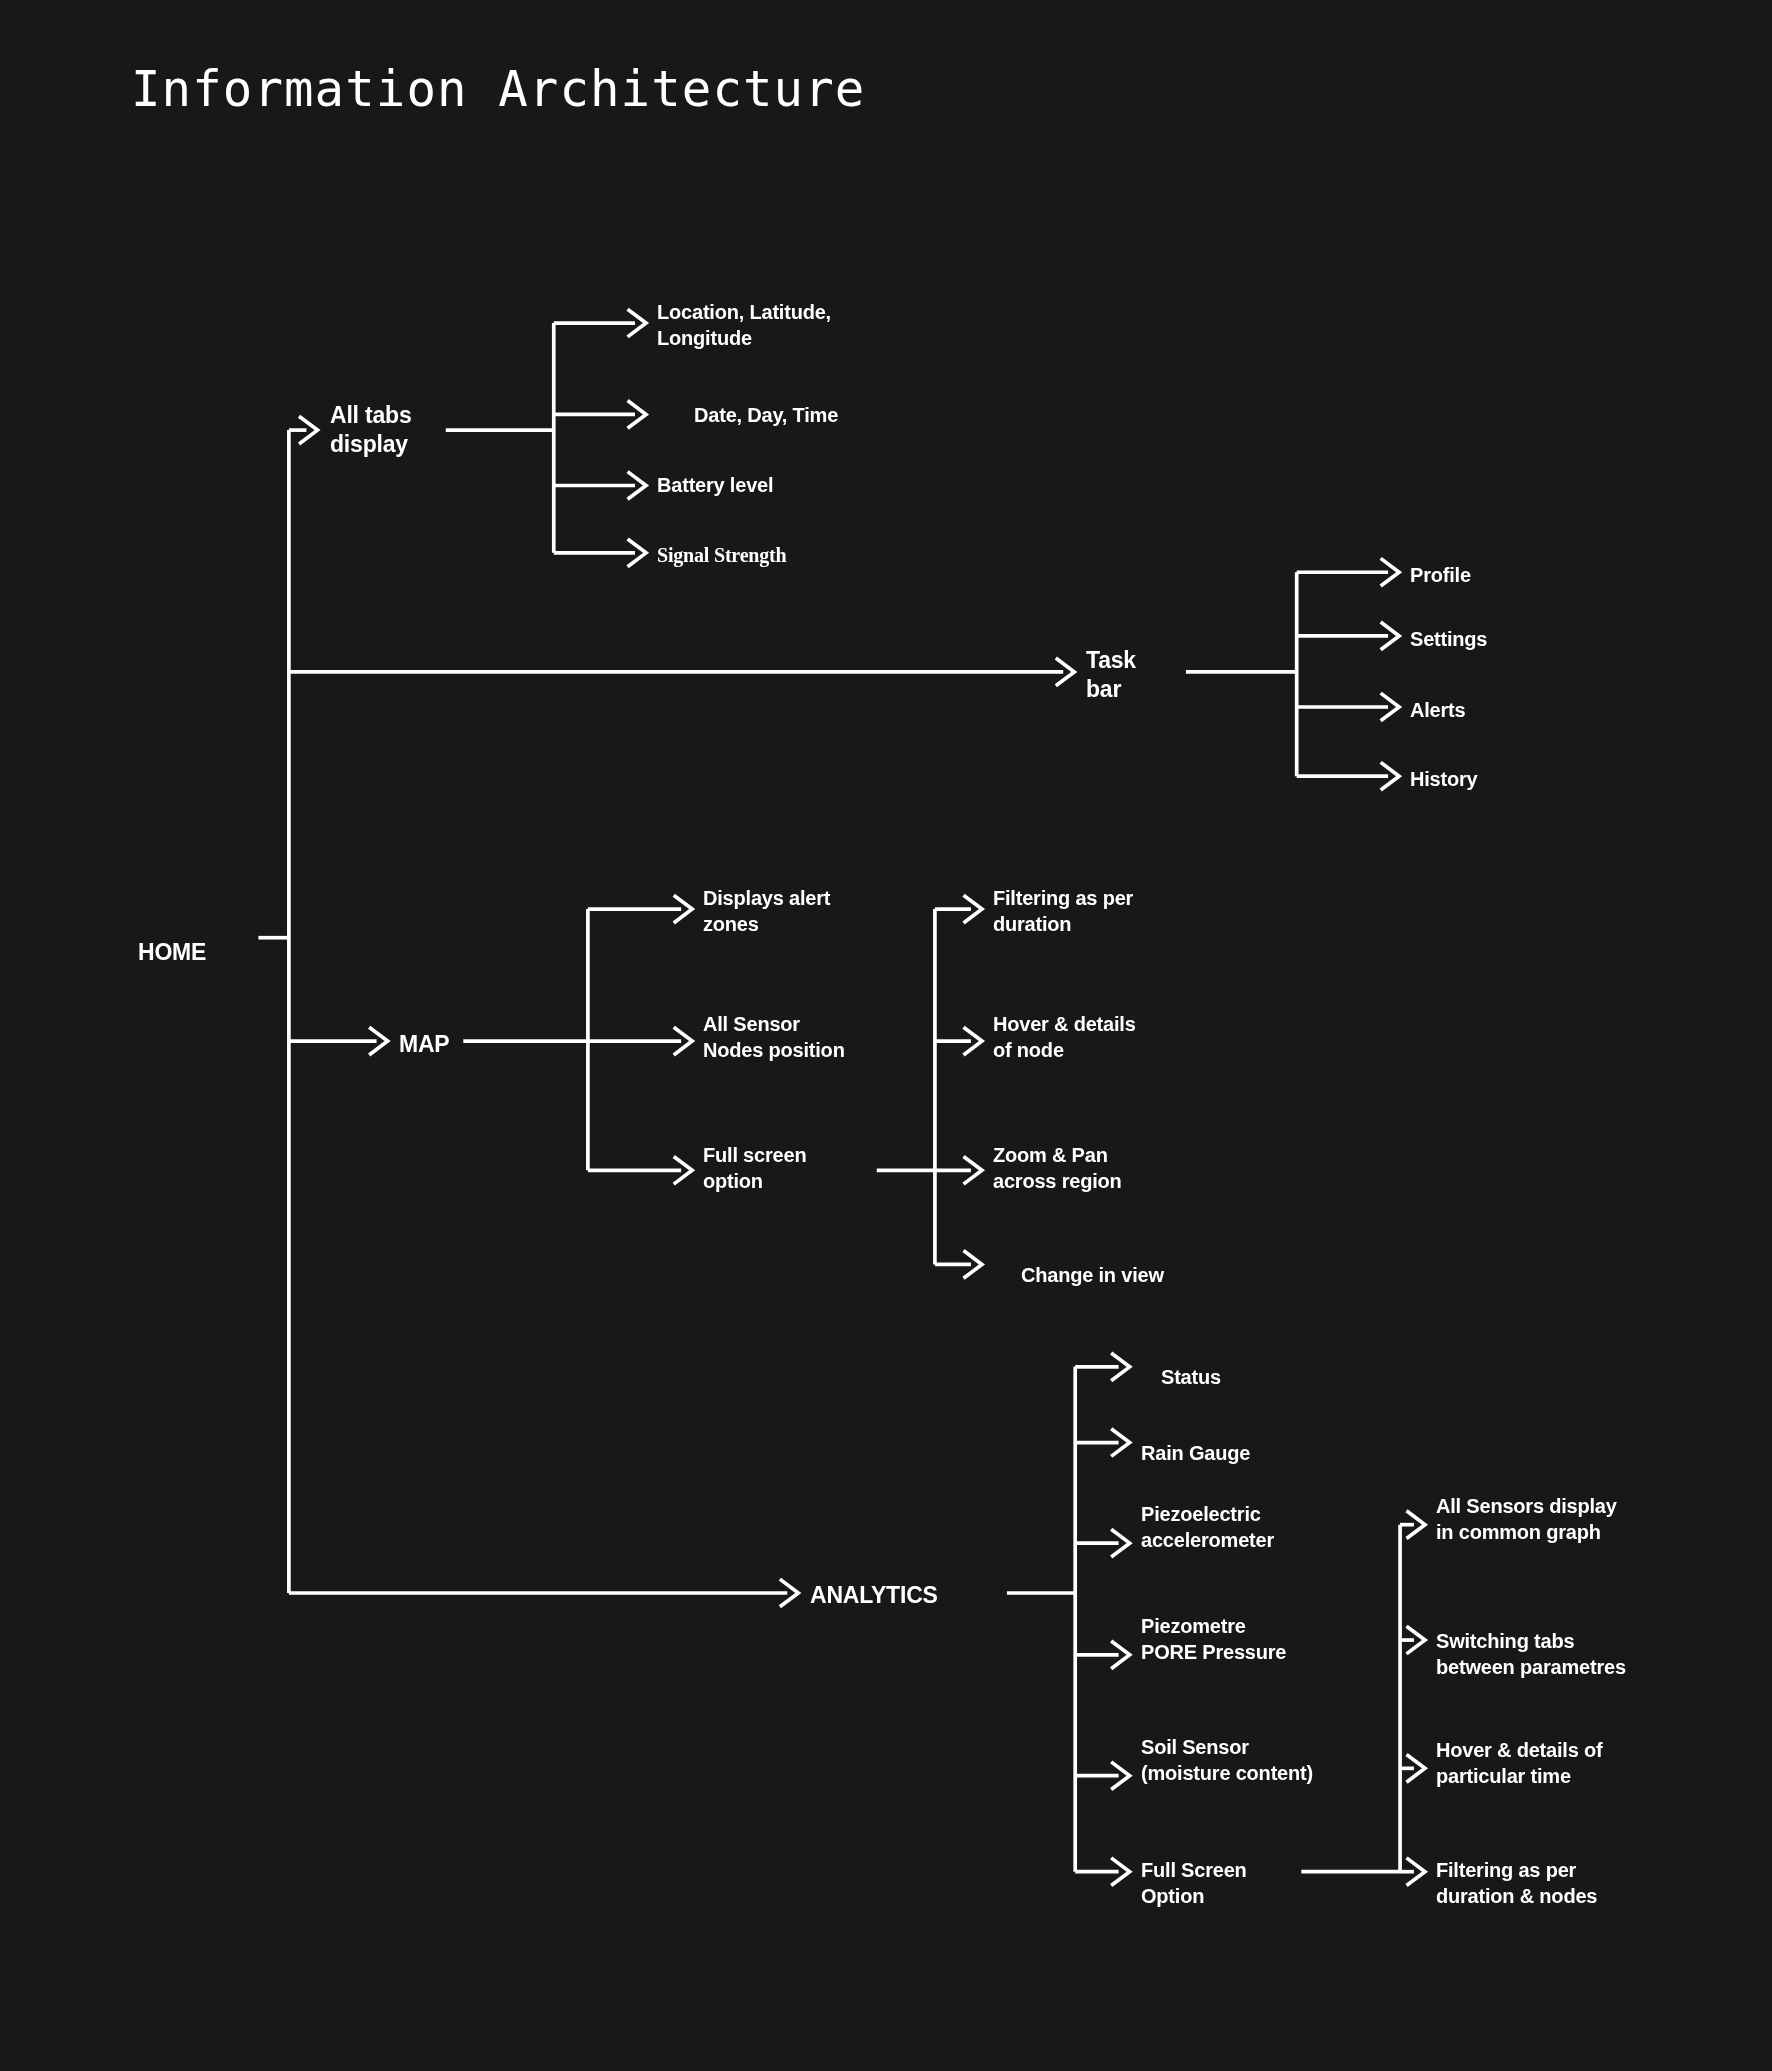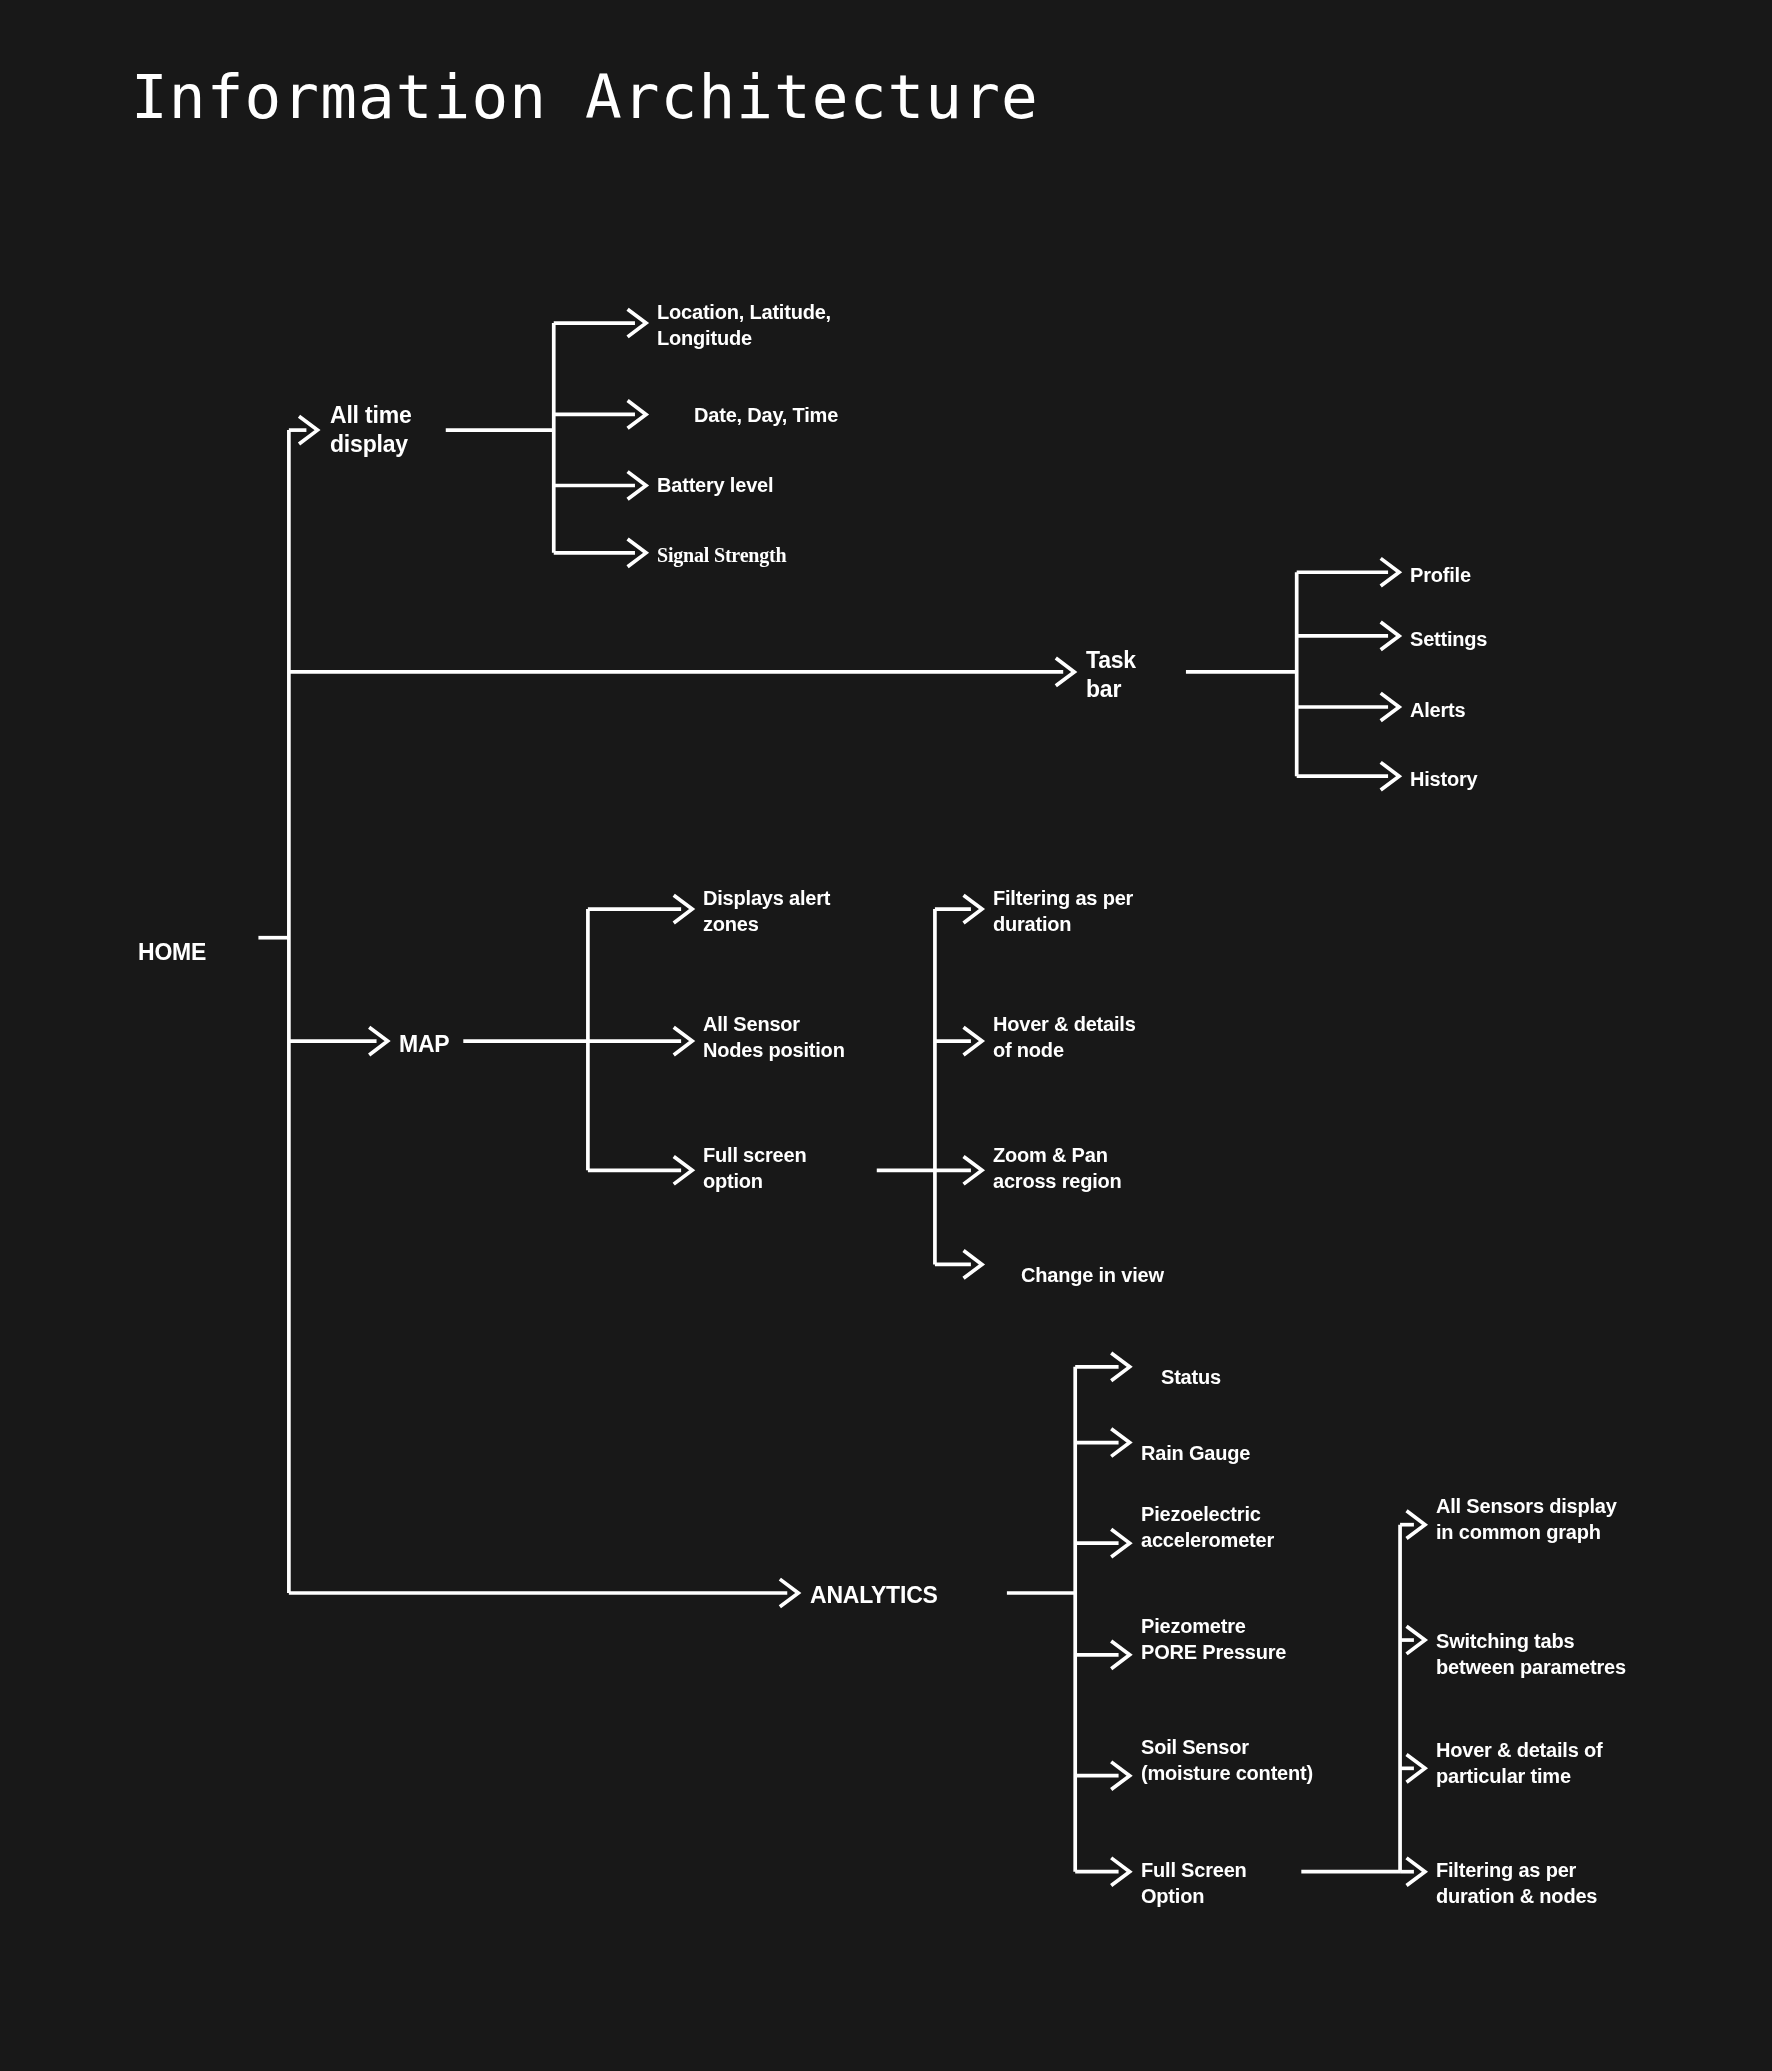--- a/index.html
+++ b/index.html
@@ -22,21 +22,21 @@
     top: 0;
     width: 1772px;
     height: 2072px;
   }
   #page-title {
     position: absolute;
     left: 131px;
     top: 63px;
     font-family: "DejaVu Sans Mono", "Liberation Mono", monospace;
     font-weight: 300;
-    font-size: 61px;
+    font-size: 49px;
     letter-spacing: 1.1px;
     color: #ffffff;
     white-space: nowrap;
     line-height: 1.1;
   }
   .node-label {
     position: absolute;
     color: #ffffff;
     font-family: "Liberation Sans", sans-serif;
     font-weight: bold;
@@ -123,21 +123,21 @@
     <polyline points="1524.0,1667.0 1544.0,1652.0 1524.0,1637.0" fill="none" stroke="#ffffff" stroke-width="4" stroke-linecap="butt" stroke-linejoin="miter"></polyline>
     <polyline points="1517,1777 1532,1777" fill="none" stroke="#ffffff" stroke-width="4" stroke-linecap="butt" stroke-linejoin="miter"></polyline>
     <polyline points="1524.0,1792.0 1544.0,1777.0 1524.0,1762.0" fill="none" stroke="#ffffff" stroke-width="4" stroke-linecap="butt" stroke-linejoin="miter"></polyline>
     <polyline points="1517,1916 1532,1916" fill="none" stroke="#ffffff" stroke-width="4" stroke-linecap="butt" stroke-linejoin="miter"></polyline>
     <polyline points="1524.0,1931.0 1544.0,1916.0 1524.0,1901.0" fill="none" stroke="#ffffff" stroke-width="4" stroke-linecap="butt" stroke-linejoin="miter"></polyline>
     <polyline points="1517,2028 1532,2028" fill="none" stroke="#ffffff" stroke-width="4" stroke-linecap="butt" stroke-linejoin="miter"></polyline>
     <polyline points="1524.0,2043.0 1544.0,2028.0 1524.0,2013.0" fill="none" stroke="#ffffff" stroke-width="4" stroke-linecap="butt" stroke-linejoin="miter"></polyline>
   </svg>
 
 <div id="labels">
-    <div class="node-label sz-lg" style="left: 330px; top: 401px;">All time
+    <div class="node-label sz-lg" style="left: 330px; top: 401px;">All tabs
 display</div>
     <div class="node-label sz-lg" style="left: 1086px; top: 646px;">Task
 bar</div>
     <div class="node-label sz-lg" style="left: 399px; top: 1030px;">MAP</div>
     <div class="node-label sz-lg" style="left: 810px; top: 1581px;">ANALYTICS</div>
     <div class="node-label sz-md" style="left: 657px; top: 300px;">Location, Latitude,
 Longitude</div>
     <div class="node-label sz-md" style="left: 657px; top: 403px; margin-left: 37px;">Date, Day, Time</div>
     <div class="node-label sz-md" style="left: 657px; top: 473px;">Battery level</div>
     <div class="node-label sz-md" style="left: 657px; top: 543px; font-family: Liberation Serif, serif;">Signal Strength</div>

